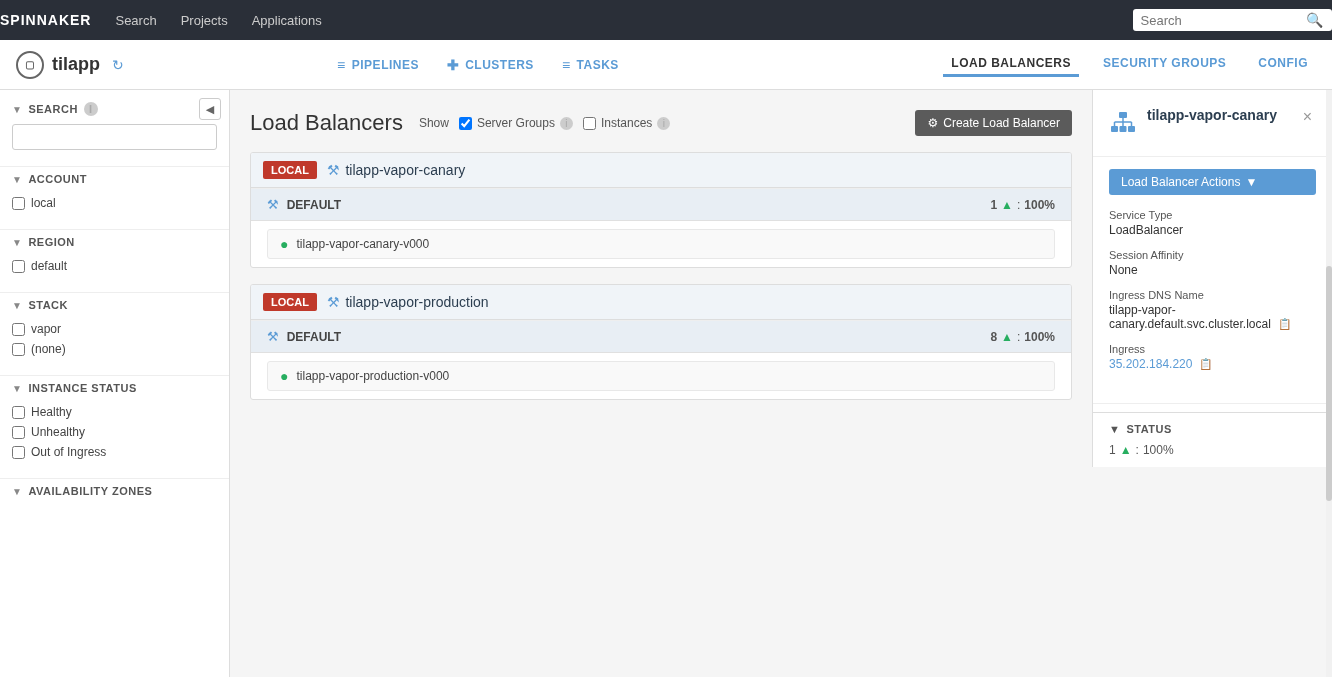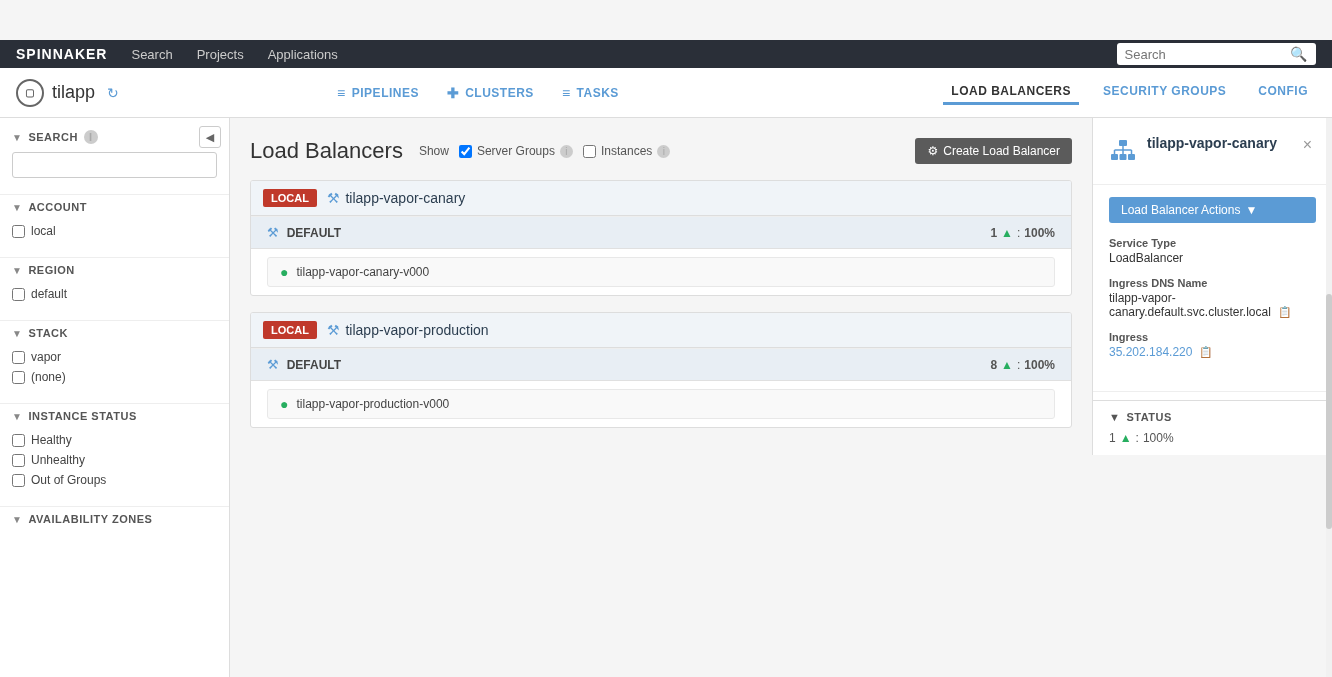--- a/index.html
+++ b/index.html
@@ -1,26 +1,25 @@
 <!DOCTYPE html>
 <html><head>
   <meta charset="utf-8">
   <style>
     * { box-sizing: border-box; margin: 0; padding: 0; }
     body { font-family: -apple-system, BlinkMacSystemFont, 'Segoe UI', Arial, sans-serif; font-size: 13px; background: #f5f5f5; color: #333; }
 
     
     .top-nav {
       background: #2a2f38;
-      height: 28px;
-      display: flex;
-      align-items: center;
-      padding: 0 16px;
+      height: 40px;
+      display: flex;
+      align-items: center;
+      padding: 0 0;
       color: #ccc;
-      margin-top: 40px;
     }
     .top-nav-brand {
       color: #fff;
       font-weight: bold;
       font-size: 14px;
       letter-spacing: 1px;
       margin-right: 24px;
     }
     .top-nav-links {
       display: flex;
@@ -72,21 +71,21 @@
       border-radius: 50%;
       display: flex;
       align-items: center;
       justify-content: center;
       font-size: 10px;
       color: #666;
       font-weight: bold;
     }
     .app-name {
       font-size: 18px;
-      font-weight: 400;
+      font-weight: 700;
       color: #333;
     }
     .refresh-icon {
       color: #5b9bd5;
       font-size: 14px;
       cursor: pointer;
       margin-left: 4px;
     }
     .app-nav-tabs {
       display: flex;
@@ -403,21 +402,21 @@
       display: flex;
       align-items: center;
       gap: 5px;
       margin-bottom: 14px;
       width: 100%;
     }
 
     .rp-field { margin-bottom: 12px; }
     .rp-field-label {
       font-size: 11px;
-      font-weight: 700;
+      font-weight: 400;
       color: #555;
       margin-bottom: 2px;
     }
     .rp-field-value {
       font-size: 12px;
       color: #333;
     }
     .rp-field-value.link-value {
       color: #5b9bd5;
       cursor: pointer;
@@ -600,21 +599,21 @@
       <div class="filter-item">
         <input type="checkbox" id="inst-healthy" style="">
         <label for="inst-healthy">Healthy</label>
       </div>
       <div class="filter-item">
         <input type="checkbox" id="inst-unhealthy" style="">
         <label for="inst-unhealthy">Unhealthy</label>
       </div>
       <div class="filter-item">
         <input type="checkbox" id="inst-oos" style="">
-        <label for="inst-oos">Out of Groups</label>
+        <label for="inst-oos">Out of Ingress</label>
       </div>
     </div>
 
     <hr class="sidebar-divider">
 
     <div class="filter-section">
       <div class="filter-section-header">
         <span class="chevron">▼</span>
         <span>AVAILABILITY ZONES</span>
       </div>
@@ -726,20 +725,24 @@
         <button class="btn-lb-actions">
           <span>Load Balancer Actions</span>
           <span>▼</span>
         </button>
 
         <div class="rp-field">
           <div class="rp-field-label">Service Type</div>
           <div class="rp-field-value">LoadBalancer</div>
         </div>
 
+        <div class="rp-field">
+          <div class="rp-field-label">Session Affinity</div>
+          <div class="rp-field-value">None</div>
+        </div>
 
         <div class="rp-field">
           <div class="rp-field-label">Ingress DNS Name</div>
           <div class="rp-field-value">
             tilapp-vapor-canary.default.svc.cluster.local
             <span class="copy-icon">📋</span>
           </div>
         </div>
 
 

